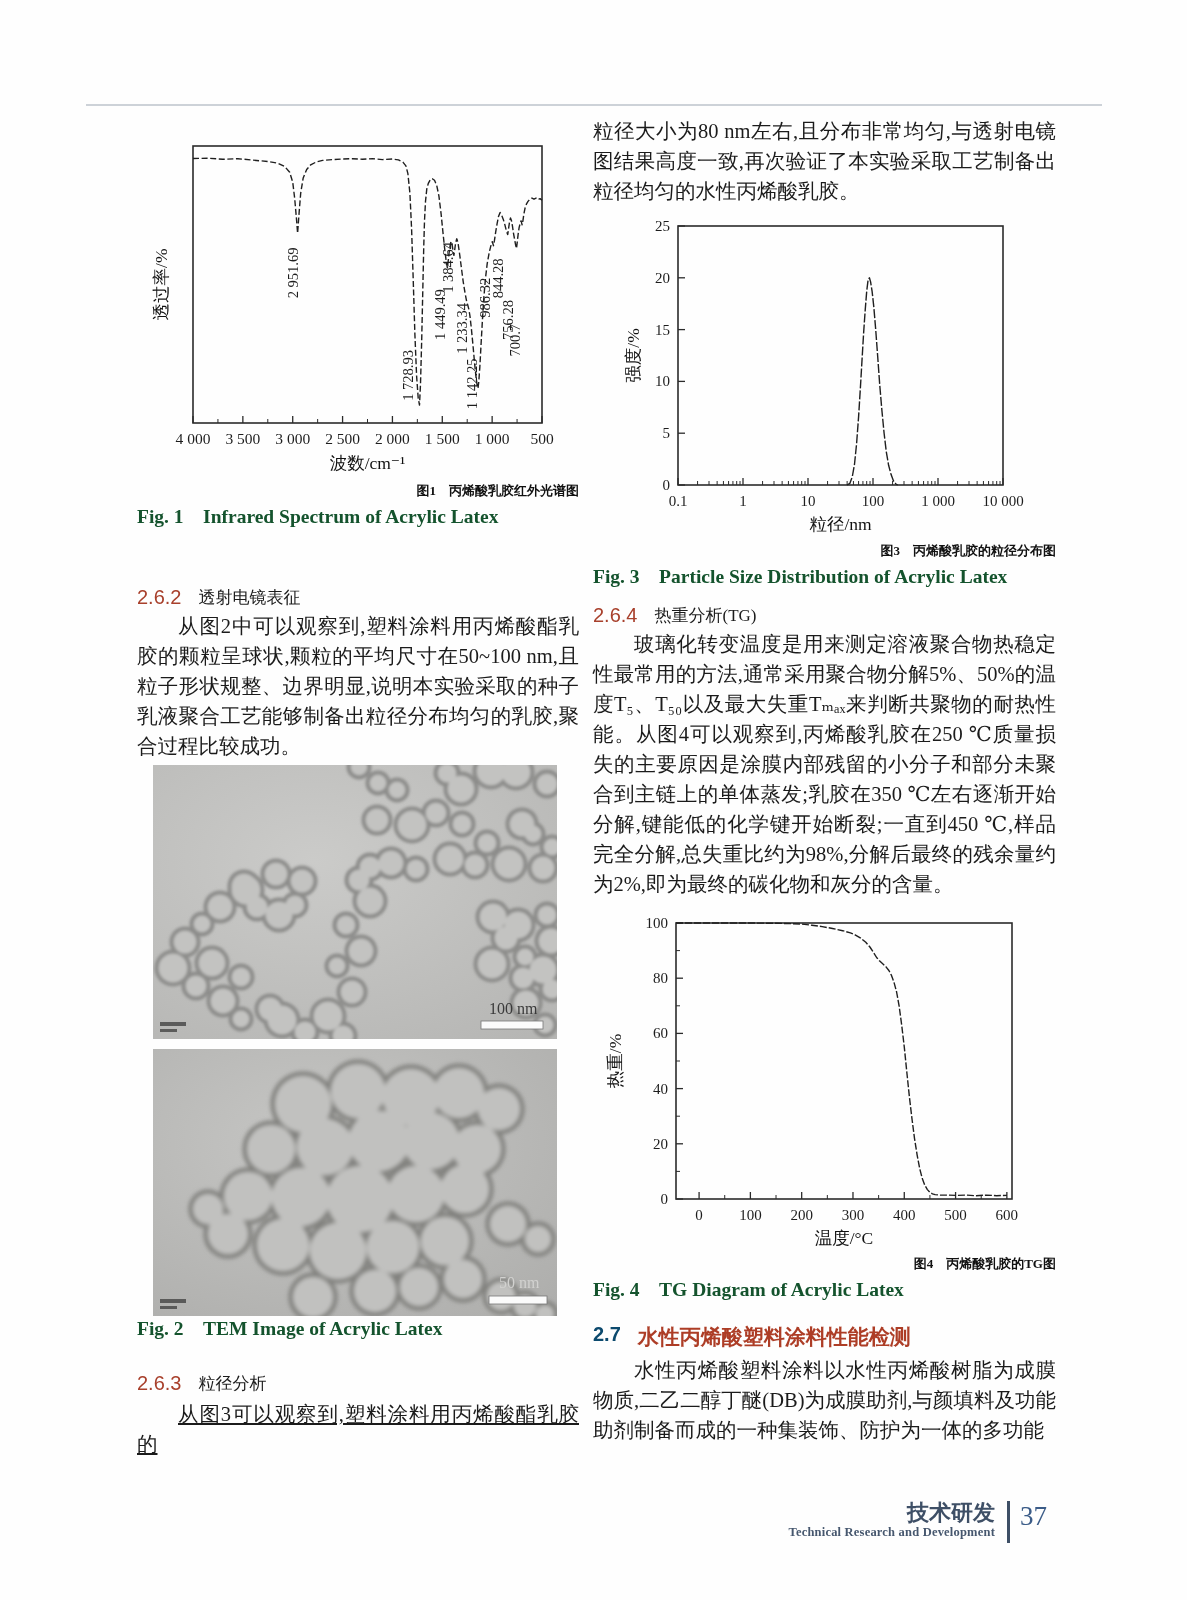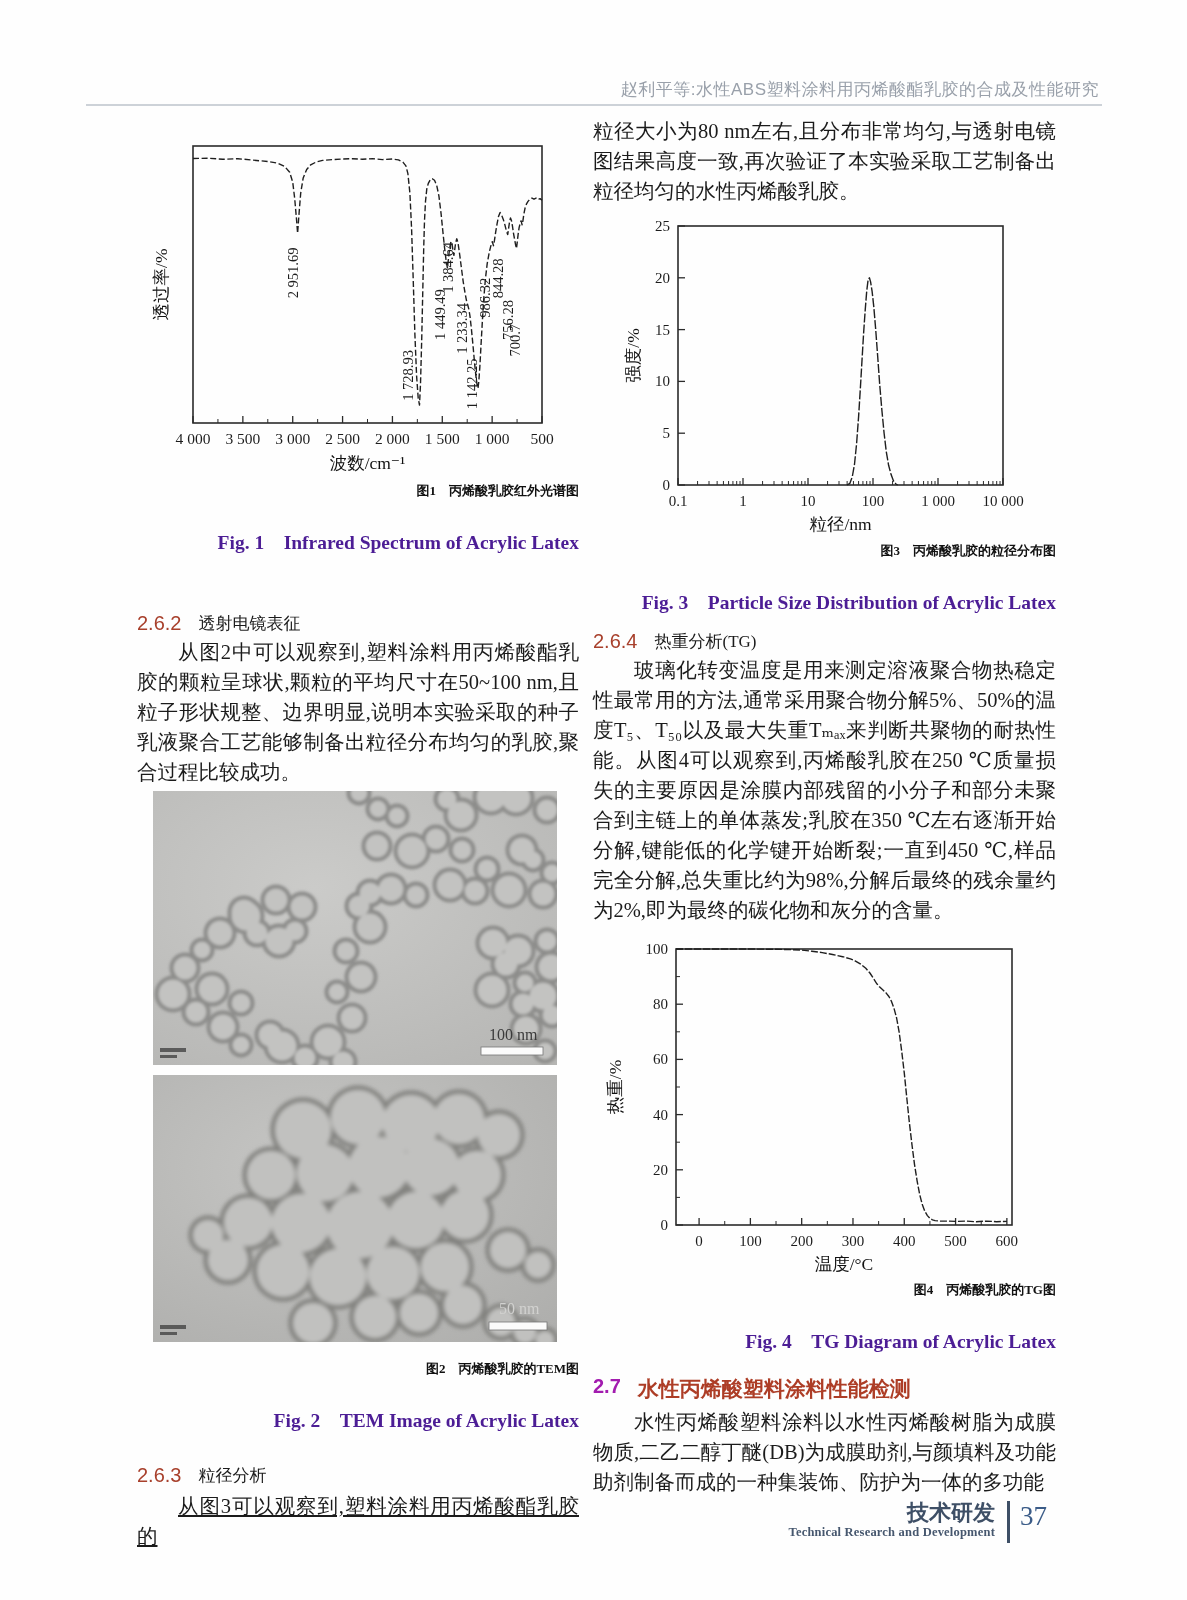--- a/index.html
+++ b/index.html
@@ -11,42 +11,41 @@
   .col{position:absolute;}
   .col-left{left:137px;top:130px;width:442px;}
   .col-right{left:593px;top:116px;width:463px;}
   .para{font-size:20.5px;line-height:30px;text-align:justify;text-justify:inter-ideograph;
         color:#1b1b1b;margin:0;}
   .indent{text-indent:2em;}
   .sec{display:flex;align-items:flex-start;margin:0;}
   .sec-num{font-family:"Liberation Sans","DejaVu Sans",sans-serif;color:#a8402c;font-size:20px;
            margin-right:17px;flex:none;}
   .sec-title{font-size:17px;color:#1b1b1b;}
-  .sec27 .sec-num{font-weight:bold;color:#a21caf;}
+  .sec27 .sec-num{font-weight:bold;color:#0c4a6e;}
   .sec27 .sec-title{font-weight:bold;color:#ad3d26;font-family:"Liberation Sans","DejaVu Sans",sans-serif;
                     font-size:21px;}
   .cap-zh{font-weight:bold;font-size:13px;line-height:26px;text-align:right;color:#111;}
-  .cap-en{font-weight:bold;font-size:19.5px;line-height:26px;text-align:right;color:#4c1d95;margin-top:26px;}
+  .cap-en{font-weight:bold;font-size:19.5px;line-height:26px;text-align:left;color:#14532d;}
   svg{display:block;}
   svg text{font-family:"Liberation Serif","DejaVu Serif",serif;}
   .tem{margin-left:16px;}
   .footer{position:absolute;top:1501px;right:140px;display:flex;align-items:flex-start;}
   .footer-labels{text-align:right;}
   .footer-zh{font-family:"Liberation Sans","DejaVu Sans",sans-serif;font-weight:bold;font-size:22px;
              color:#3e4f66;line-height:24px;}
   .footer-en{font-size:12.5px;color:#46576e;font-weight:bold;letter-spacing:0.2px;line-height:15px;}
   .footer-divider{width:3px;height:42px;background:#3e4f66;margin:0 10px 0 12px;}
   .footer-page{font-size:27px;color:#3b5c88;}
 </style>
 </head>
 <body>
 
 <div class="page">
 
-  <div class="header">赵利平等:水性ABS塑料涂料用丙烯酸酯乳胶的合成及性能研究</div>
   <div class="rule"></div>
 
   <div class="col col-left">
 
     <svg width="440" height="340" viewBox="0 0 440 340" style="margin-top:8px;">
         <rect x="56" y="8" width="349" height="277" fill="none" stroke="#2b2b2b" stroke-width="1.6"></rect>
         <line x1="56" y1="285" x2="56" y2="278" stroke="#2b2b2b" stroke-width="1.3"></line>
         <text x="56" y="306" text-anchor="middle" font-size="15.5" fill="#1d1d1d">4 000</text>
         <line x1="105.85714285714288" y1="285" x2="105.85714285714288" y2="278" stroke="#2b2b2b" stroke-width="1.3"></line>
         <text x="105.85714285714288" y="306" text-anchor="middle" font-size="15.5" fill="#1d1d1d">3 500</text>
@@ -312,21 +311,20 @@
           <circle cx="355" cy="175" r="18.5" fill="#c1c1bf"></circle>
           <circle cx="385" cy="190" r="13.5" fill="#c1c1bf"></circle>
           <circle cx="55" cy="160" r="15.5" fill="#c1c1bf"></circle>
         </g>
         <rect x="7" y="250" width="26" height="4" fill="#4a4a4a" opacity="0.85"></rect>
         <rect x="7" y="257" width="17" height="3" fill="#4a4a4a" opacity="0.85"></rect>
         <text x="346" y="239" font-size="16" fill="#d2d2d0">50 nm</text>
         <rect x="336" y="247" width="58" height="8" fill="#fbfbfb" stroke="#777" stroke-width="0.8"></rect>
       </svg>
 
-    <div class="cap-zh" style="margin-top:14px;">图2　丙烯酸乳胶的TEM图</div>
     <div class="cap-en">Fig. 2　TEM Image of Acrylic Latex</div>
 
     <div class="sec" style="margin-top:30px;">
       <span class="sec-num">2.6.3</span>
       <span class="sec-title">粒径分析</span>
     </div>
     <p class="para indent" style="margin-top:4px;text-decoration:underline;">从图3可以观察到,塑料涂料用丙烯酸酯乳胶的</p>
   </div>
 
   <div class="col col-right">

